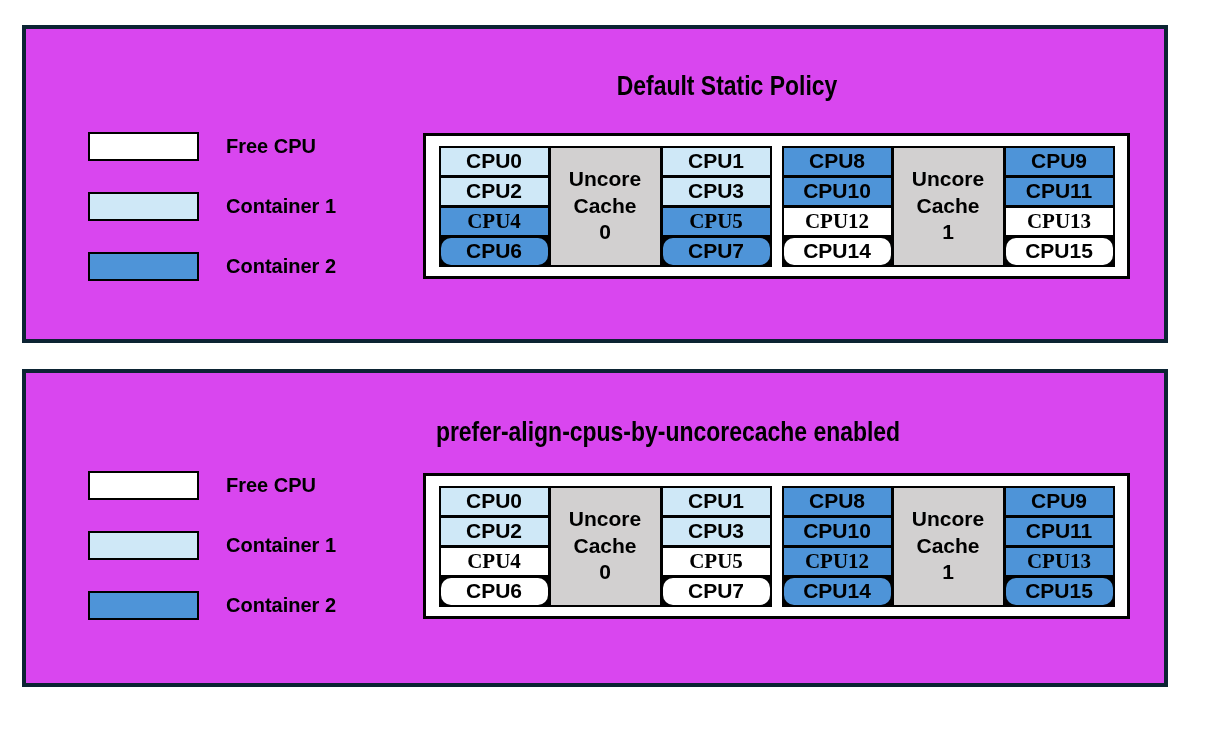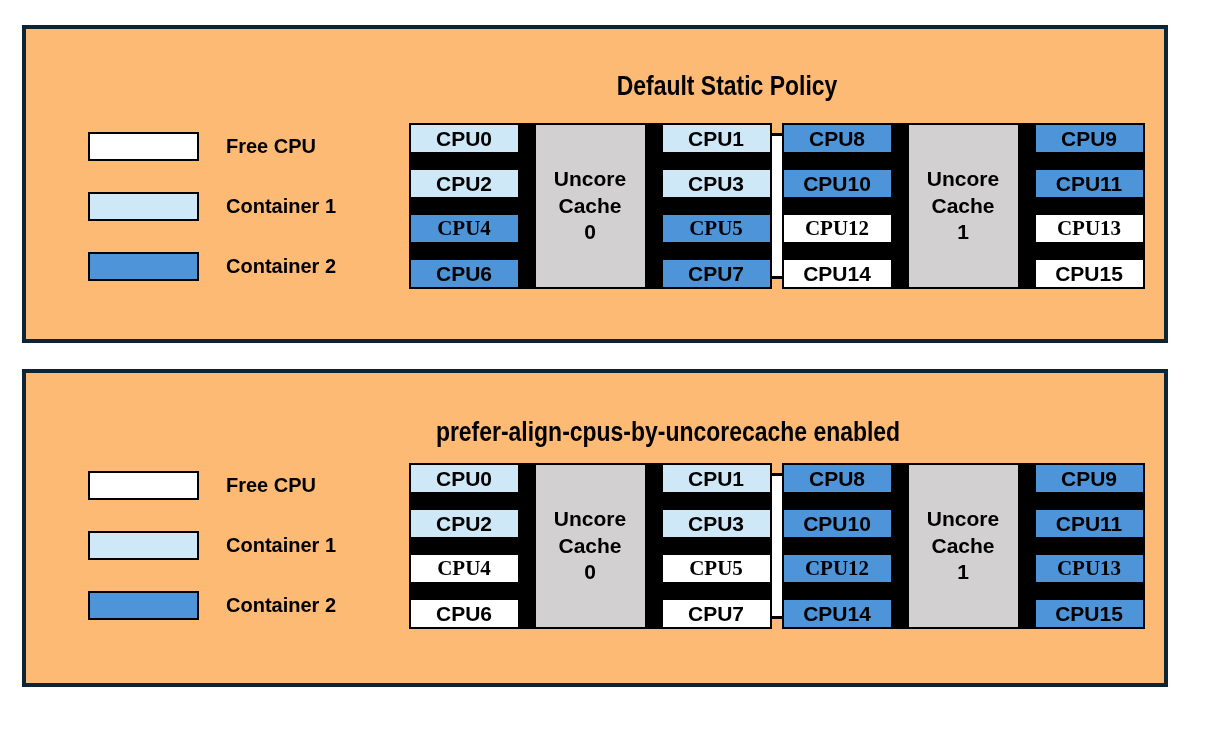--- a/index.html
+++ b/index.html
@@ -10,21 +10,21 @@
     color: #000000;
     position: relative;
     overflow: hidden;
   }
   .panel {
     position: absolute;
     left: 22px;
     width: 1146px;
     height: 318px;
     border: 4px solid var(--panel-border, #0c2433);
-    background: #fdba74;
+    background: #d946ef;
   }
   .panel-title {
     position: absolute;
     white-space: nowrap;
     font-size: 27px;
     font-weight: bold;
     transform: translateX(-50%) scaleX(0.85);
   }
   .legend {
     position: absolute;
@@ -58,38 +58,38 @@
     background: #ffffff;
     display: flex;
     align-items: center;
     justify-content: center;
     gap: 10px;
   }
   .uncore-group {
     display: grid;
     grid-template-columns: 107px 109px 107px;
     grid-template-rows: repeat(4, 27px);
-    gap: 18px;
+    gap: 3px;
     background: #000;
     border: 2px solid #000;
   }
   .cpu-cell {
     display: flex;
     align-items: center;
     justify-content: center;
     font-size: 21px;
     font-weight: bold;
     white-space: nowrap;
   }
   .c1 { grid-column: 1; }
   .c3 { grid-column: 3; }
   .r1 { grid-row: 1; }
   .r2 { grid-row: 2; }
   .r3 { grid-row: 3; font-family: Liberation Serif, serif; }
-  .r4 { grid-row: 4; }
+  .r4 { grid-row: 4; border-radius: 10px; }
   .uncore-block {
     grid-column: 2;
     grid-row: 1 / span 4;
     background: var(--uncore-cache-fill, #d0cece);
     display: flex;
     flex-direction: column;
     align-items: center;
     justify-content: center;
     font-size: 21px;
     font-weight: bold;

